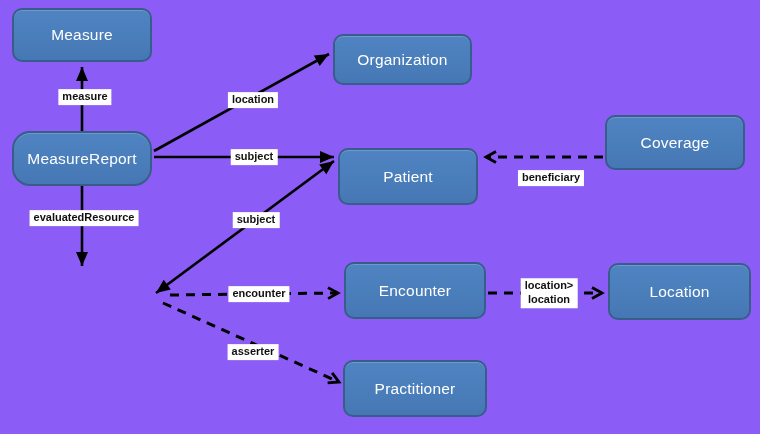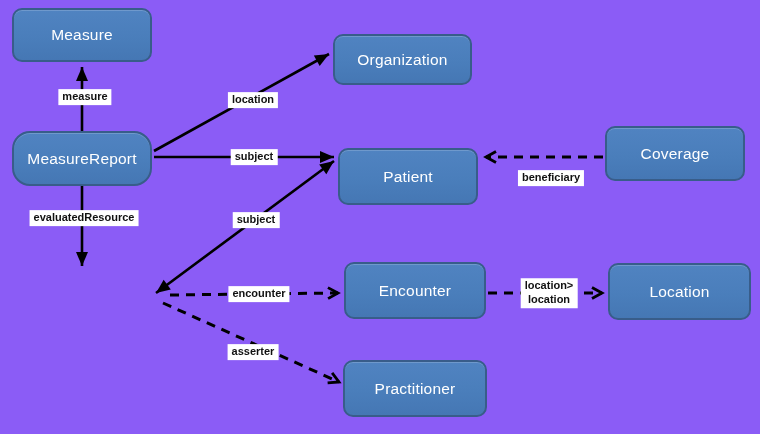--- a/index.html
+++ b/index.html
@@ -24,21 +24,21 @@
   }
   .edge-label span{display:block;}
   
   .n-measure      {left:12px;  top:8px;   width:140px; height:54px;}
   .n-measurereport{left:12px;  top:131px; width:140px; height:55px;border-radius:18px;}
   .n-condition    {left:12px;  top:270px; width:141px; height:56px;}
   .n-organization {left:333px; top:34px;  width:139px; height:51px;}
   .n-patient      {left:338px; top:128px; width:140px; height:57px;margin-top:20px;}
   .n-encounter    {left:344px; top:262px; width:142px; height:57px;}
   .n-practitioner {left:343px; top:360px; width:144px; height:57px;}
-  .n-coverage     {left:605px; top:126px; width:140px; height:55px;}
+  .n-coverage     {left:605px; top:115px; width:140px; height:55px;}
   .n-location     {left:608px; top:263px; width:143px; height:57px;}
   
   .l-measure          {left:85px;  top:97px;}
   .l-evaluatedresource{left:84px;  top:218px;}
   .l-reporter         {left:253px; top:100px;}
   .l-subject-mr       {left:254px; top:157px;}
   .l-subject-cond     {left:256px; top:220px;}
   .l-encounter        {left:259px; top:294px;}
   .l-asserter         {left:253px; top:352px;}
   .l-beneficiary      {left:551px; top:157px;margin-top:21px;}

